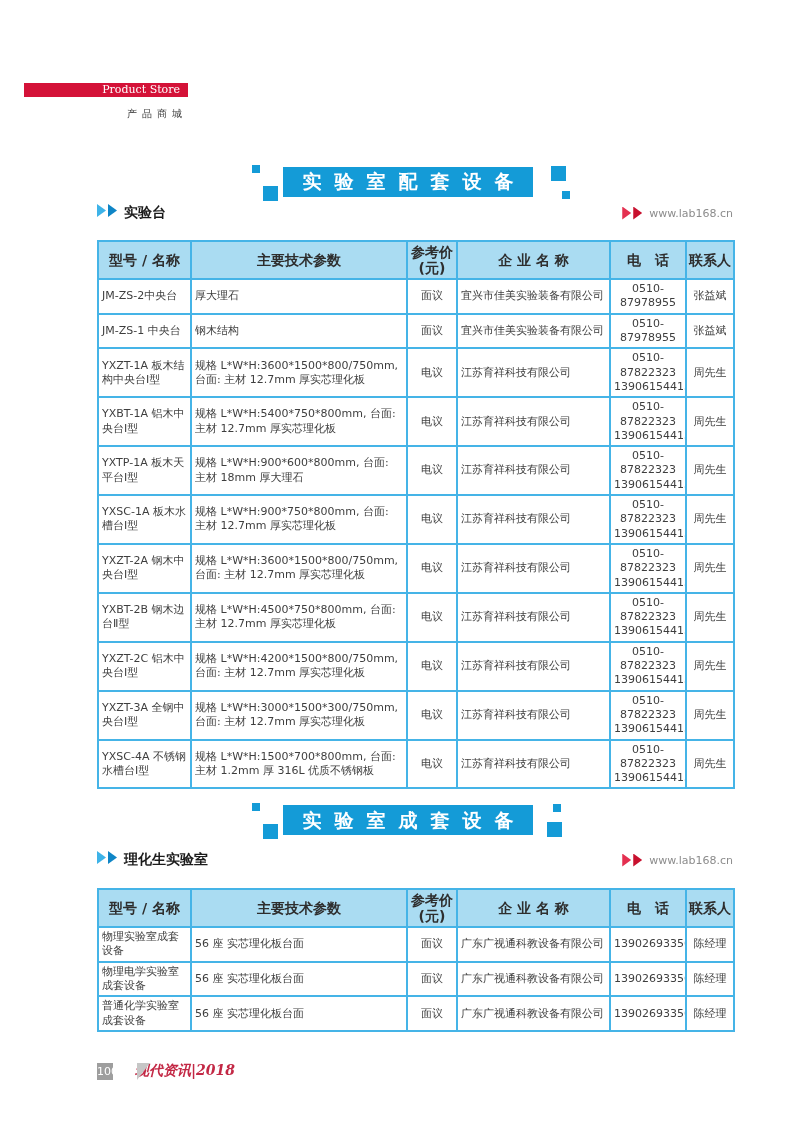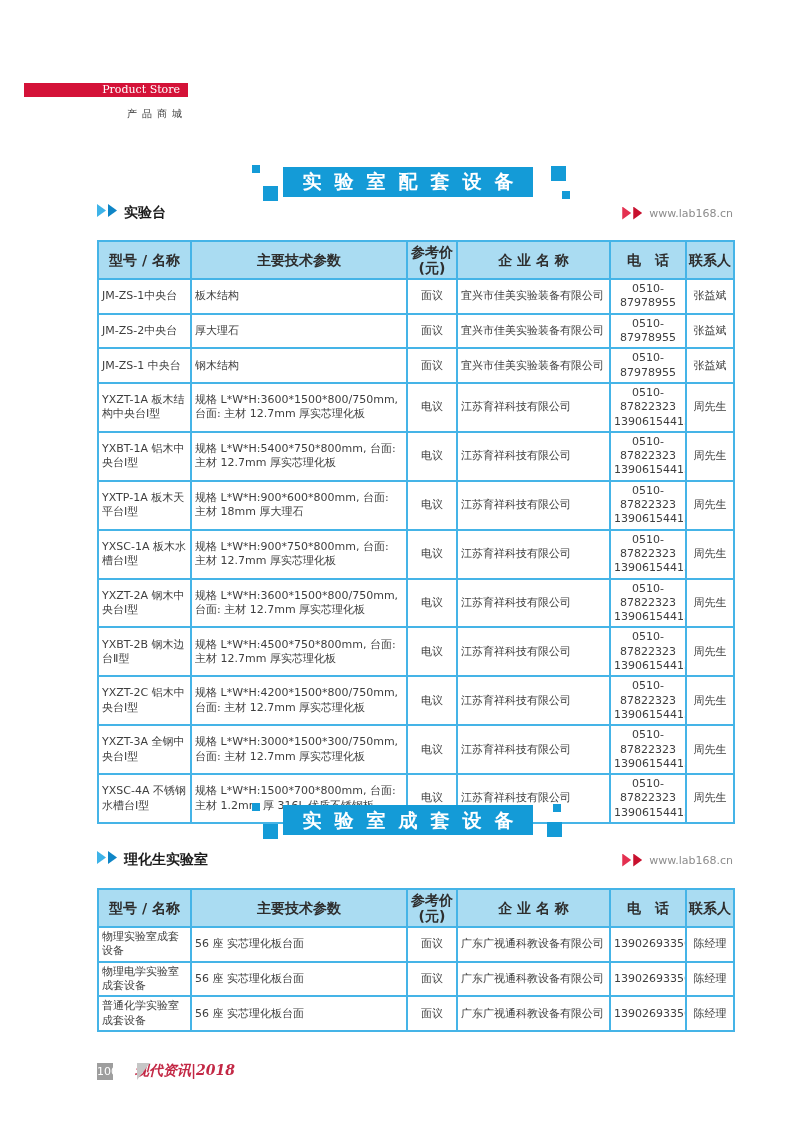--- a/index.html
+++ b/index.html
@@ -106,28 +106,20 @@
         <th>主要技术参数</th>
         <th style="white-space: pre-line;">参考价
 (元)</th>
         <th>企 业 名 称</th>
         <th>电　话</th>
         <th>联系人</th>
       </tr>
     </thead>
     <tbody>
 
-        <tr>
-          <td class="c-model">JM-ZS-1中央台</td>
-          <td class="c-params">板木结构</td>
-          <td class="c-price">面议</td>
-          <td class="c-company">宜兴市佳美实验装备有限公司</td>
-          <td class="c-phone" style="white-space: pre-line;">0510-87978955</td>
-          <td class="c-contact">张益斌</td>
-        </tr>
 
         <tr>
           <td class="c-model">JM-ZS-2中央台</td>
           <td class="c-params">厚大理石</td>
           <td class="c-price">面议</td>
           <td class="c-company">宜兴市佳美实验装备有限公司</td>
           <td class="c-phone" style="white-space: pre-line;">0510-87978955</td>
           <td class="c-contact">张益斌</td>
         </tr>
 

